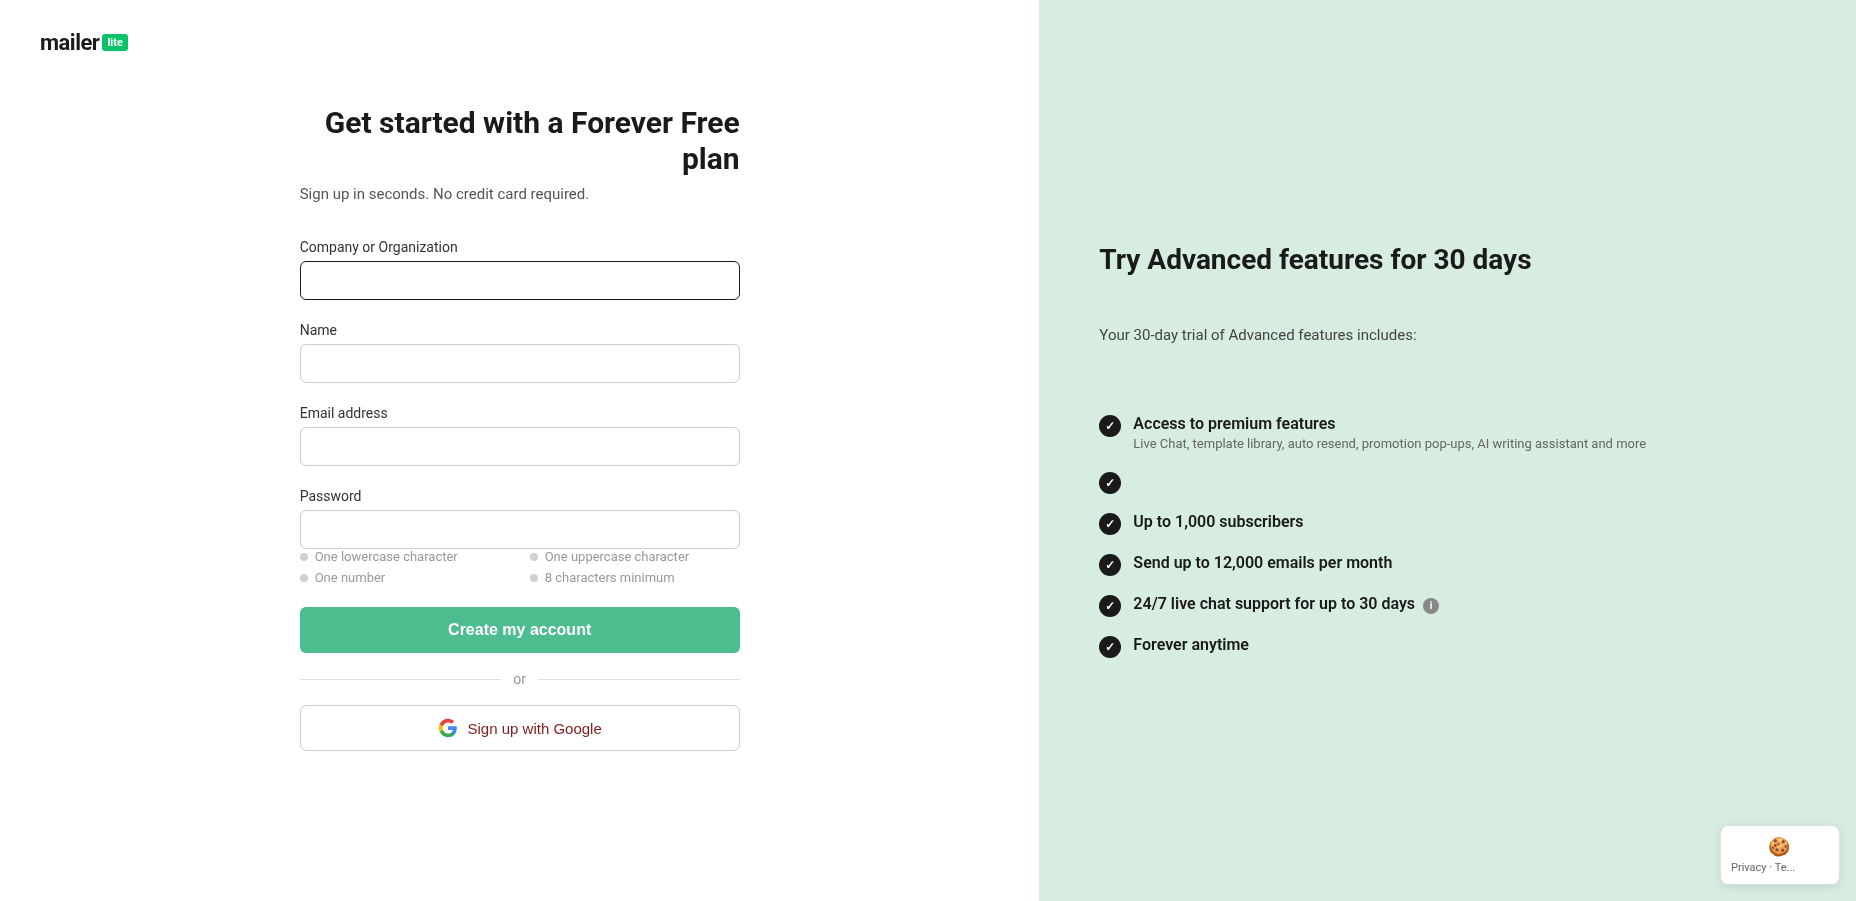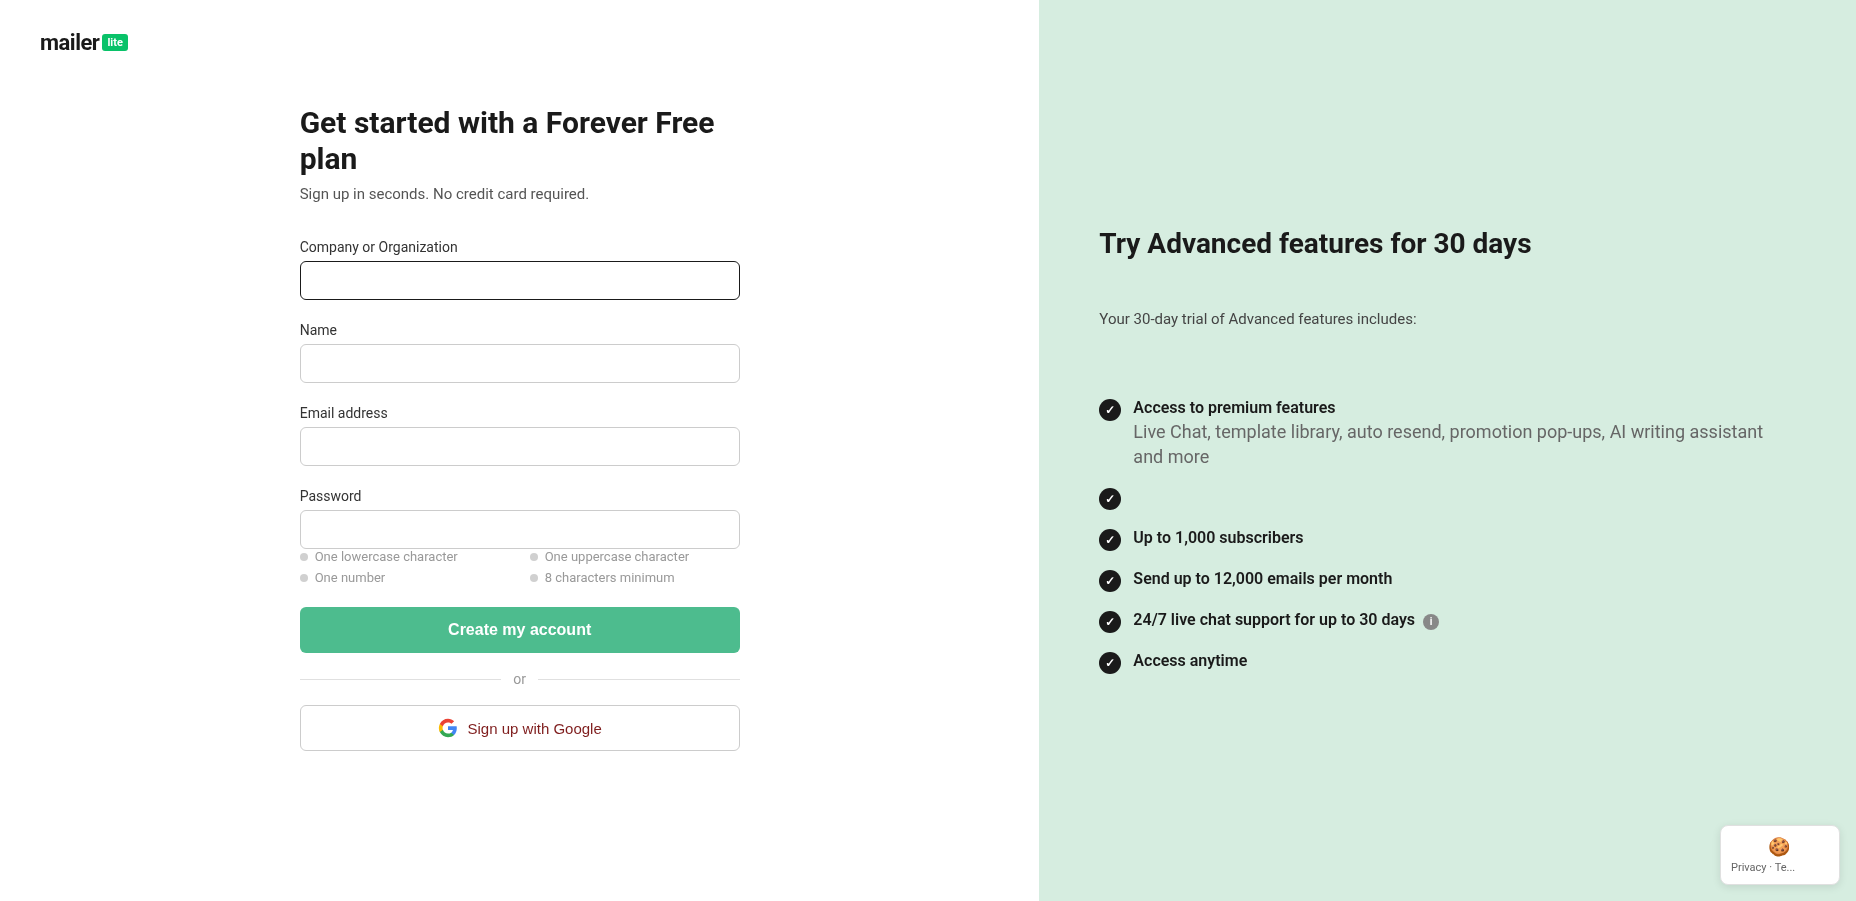--- a/index.html
+++ b/index.html
@@ -46,20 +46,21 @@
       margin: 0 auto;
       width: 100%;
     }
 
     .page-title {
       font-size: 30px;
       font-weight: 700;
       color: #1a1a1a;
       margin-bottom: 8px;
       line-height: 1.2;
+      text-align: right;
     }
     .page-subtitle {
       font-size: 15px;
       color: #555;
       margin-bottom: 36px;
     }
 
     .form-group {
       margin-bottom: 22px;
     }
@@ -226,21 +227,21 @@
     .feature-content {
       display: flex;
       flex-direction: column;
     }
     .feature-title {
       font-size: 16px;
       font-weight: 600;
       color: #1a1a1a;
     }
     .feature-desc {
-      font-size: 18px;
+      font-size: 13px;
       color: #666;
       margin-top: 2px;
       line-height: 1.4;
     }
 
     .info-icon {
       display: inline-flex;
       align-items: center;
       justify-content: center;
       width: 16px;
@@ -377,21 +378,21 @@
       <div class="feature-content">
         <span class="feature-title">
           <span>24/7 live chat support for up to 30 days</span>
           <span class="info-icon">i</span>
         </span>
       </div>
     </li>
     <li class="feature-item">
       <div class="check-circle"></div>
       <div class="feature-content">
-        <span class="feature-title">Access anytime</span>
+        <span class="feature-title">Forever anytime</span>
       </div>
     </li>
   </ul>
 </div>
 
 <div class="cookie-consent">
   <span class="cookie-icon">🍪</span>
   <span>Privacy · Te...</span>
 </div>
 

